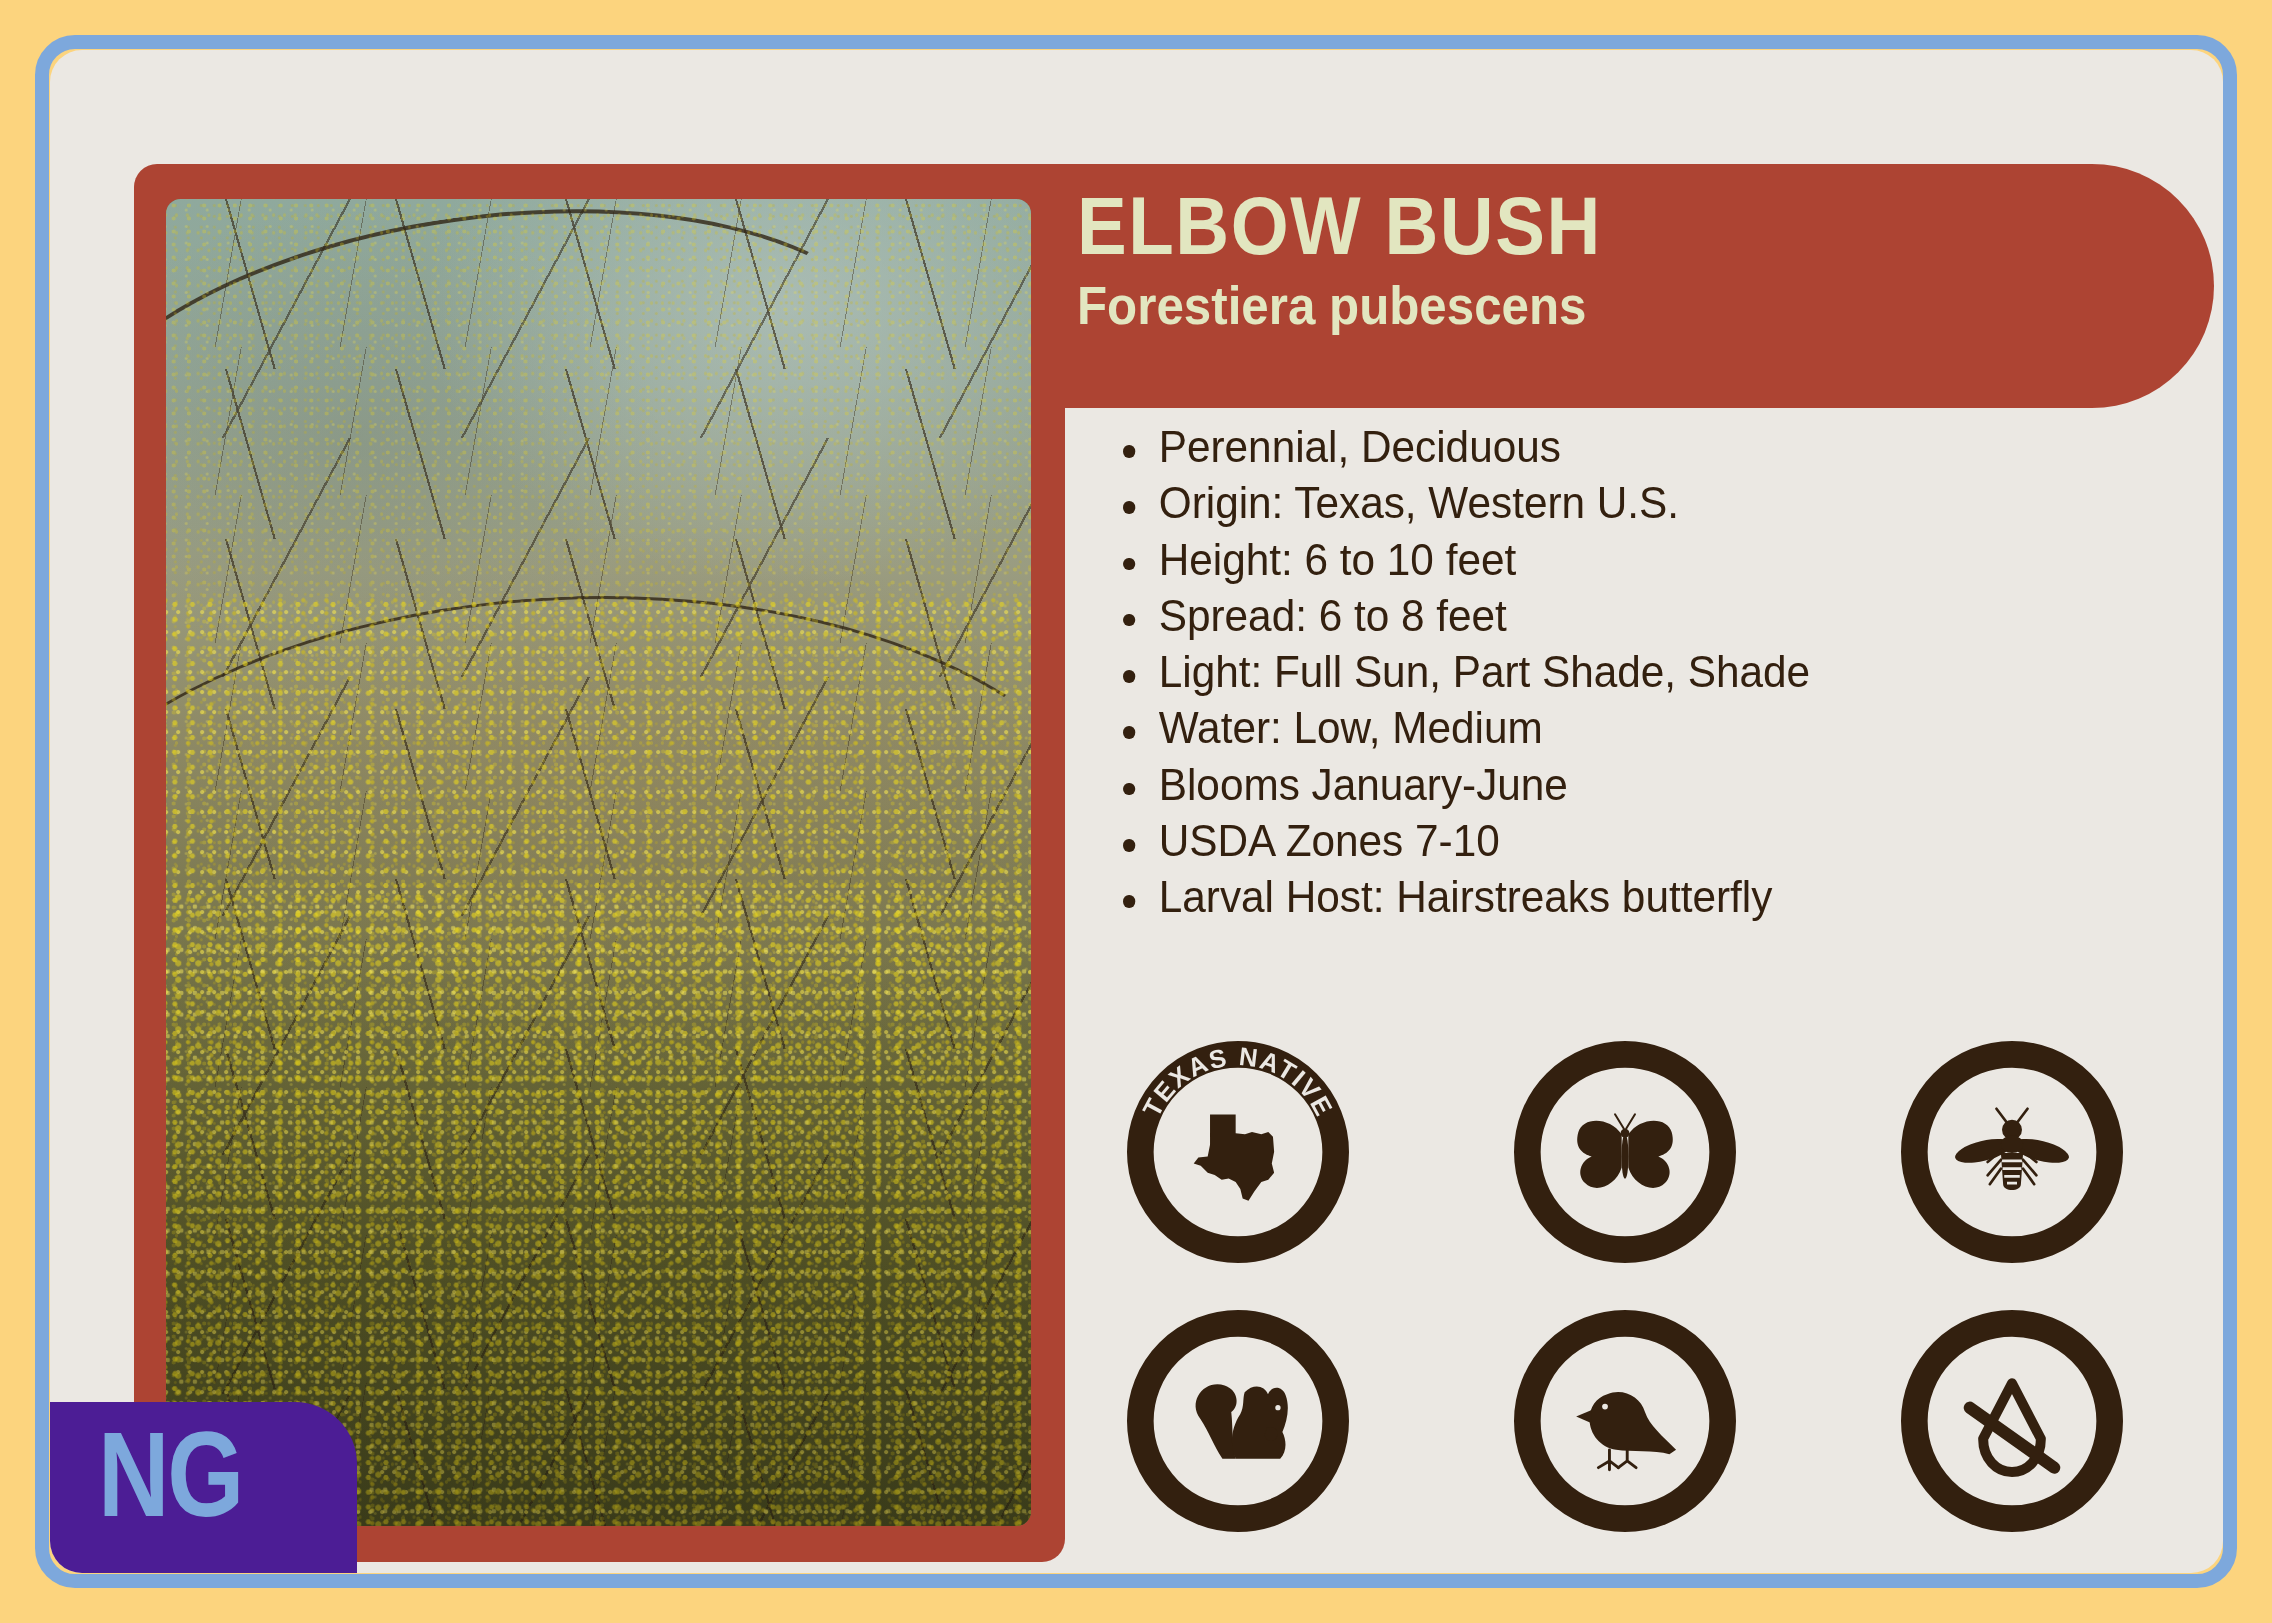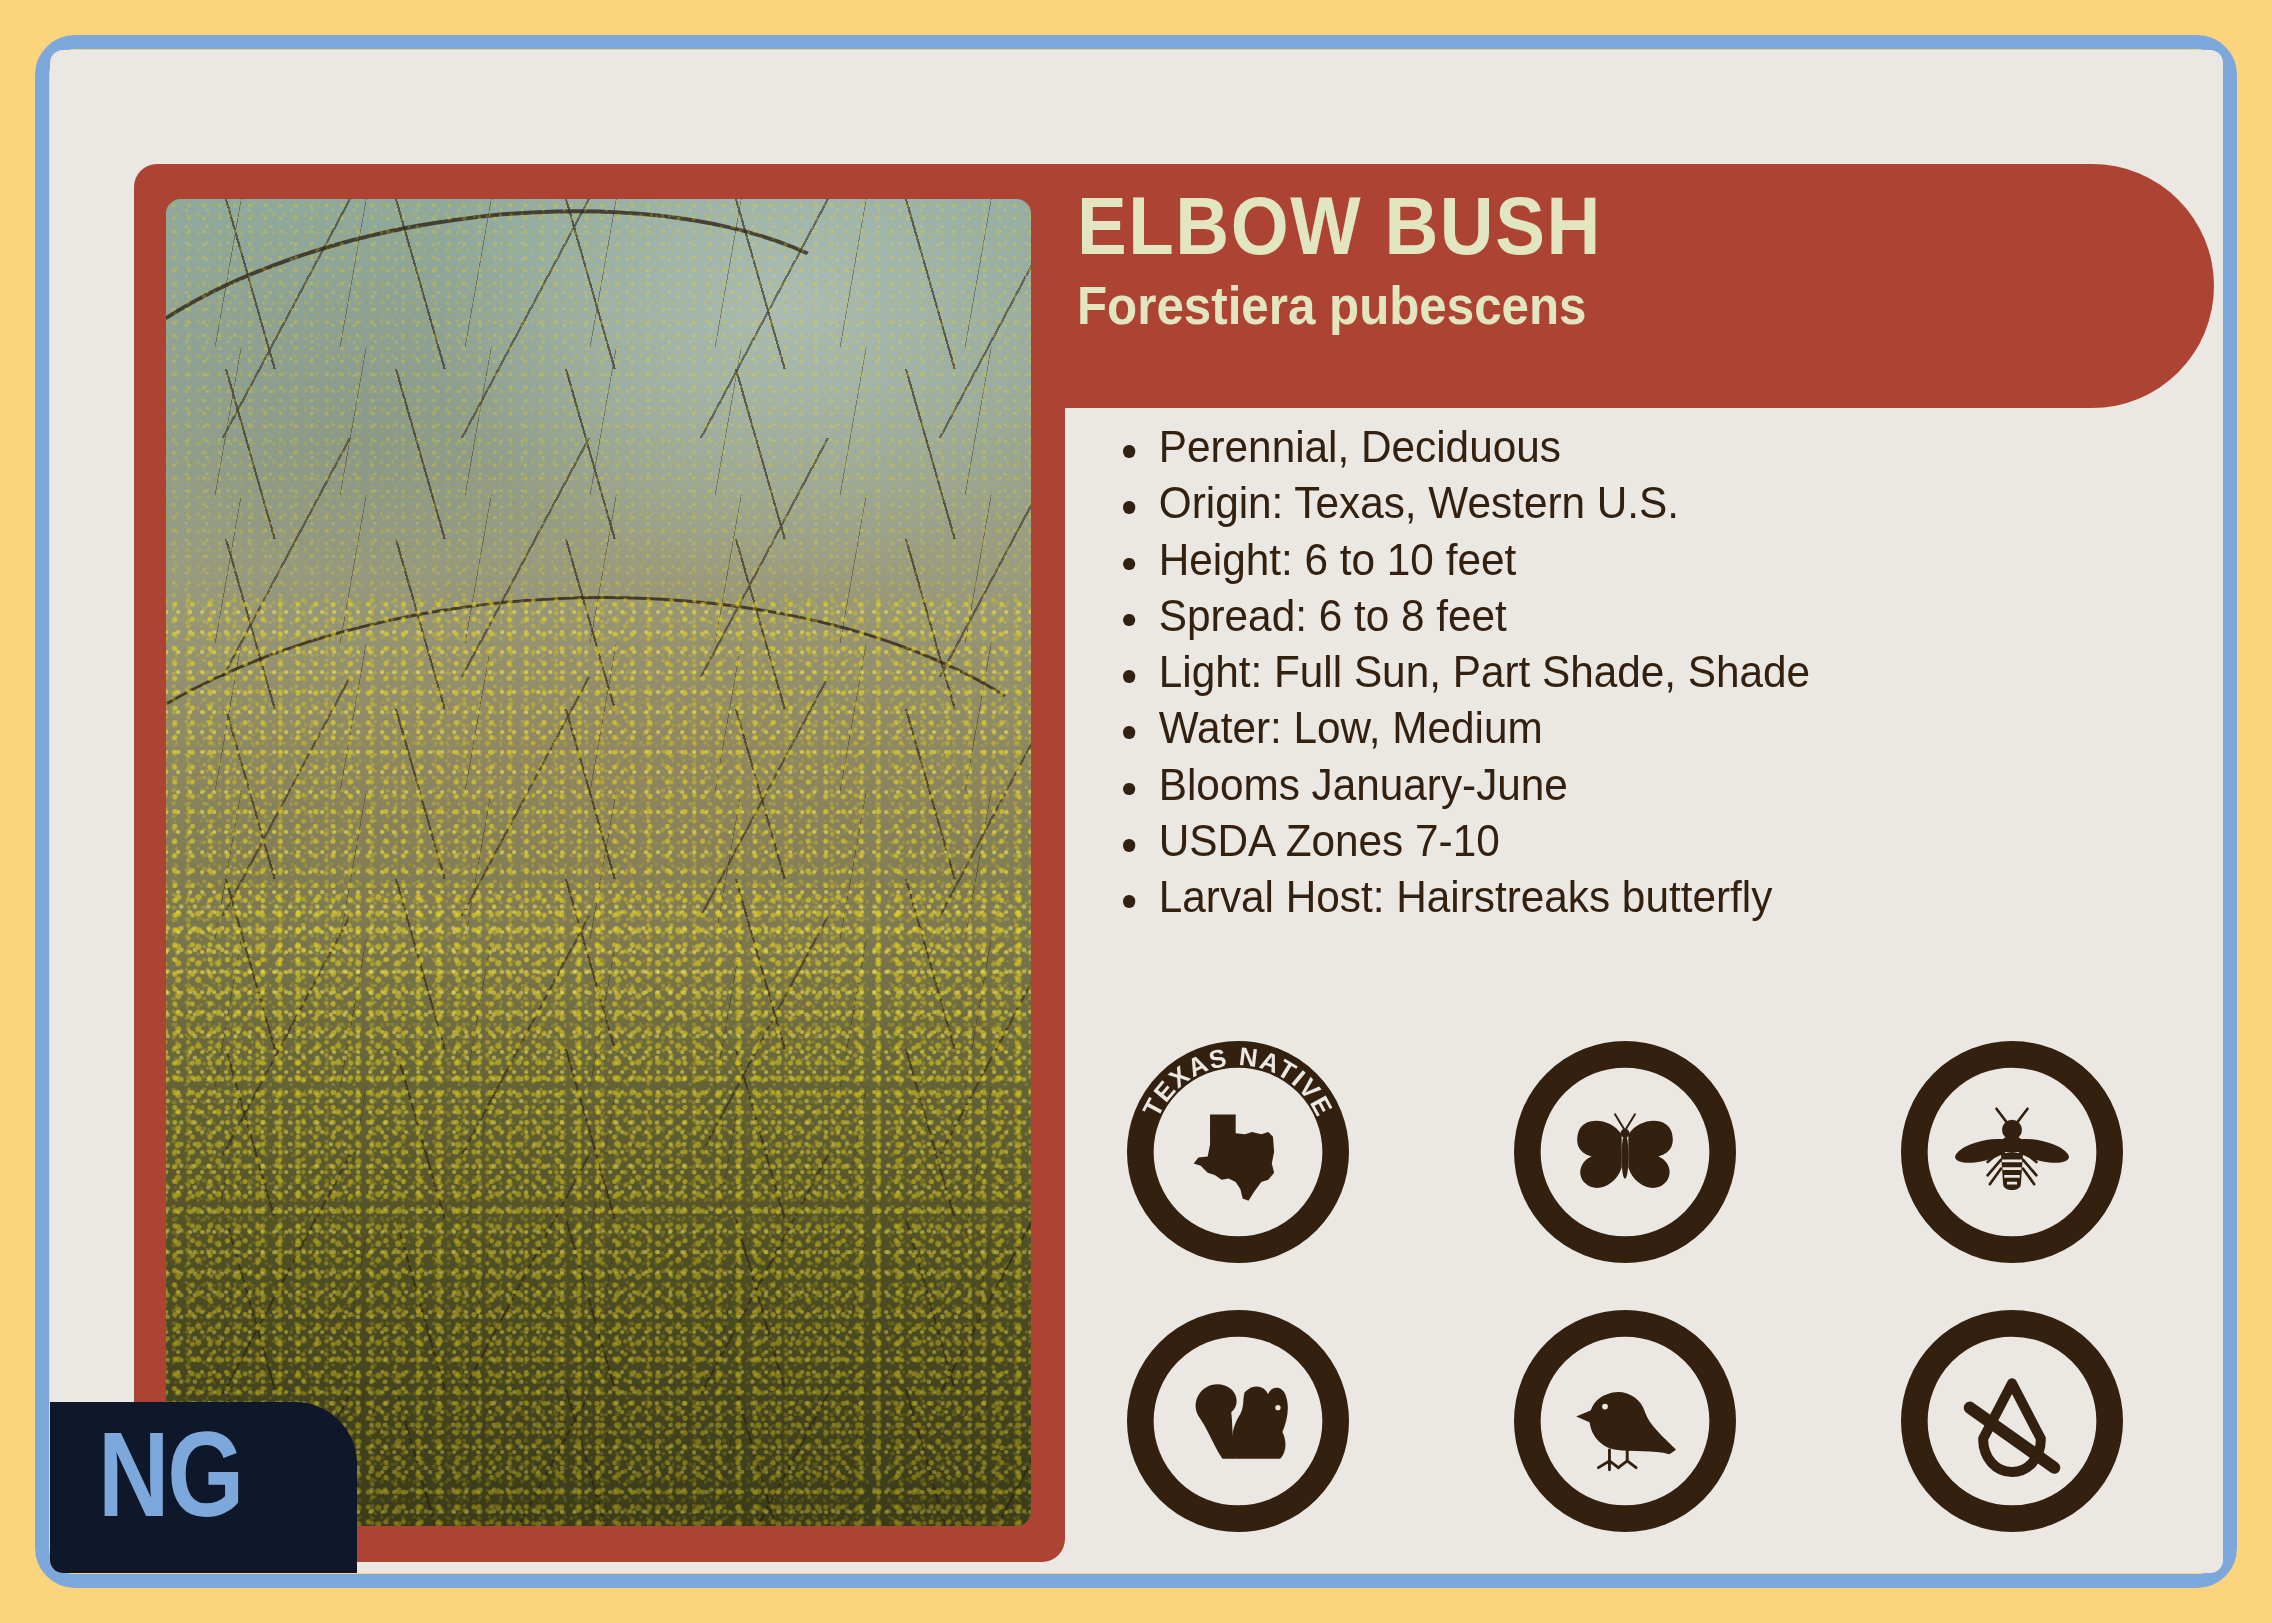--- a/index.html
+++ b/index.html
@@ -20,21 +20,21 @@
     border-radius:40px;
     box-sizing:border-box;
   }
 
   
   #card{
     position:absolute;
     left:50px; top:50px;
     width:2173px; height:1523px;
     background:#ebe8e3;
-    border-radius:13px;
+    border-radius:32px;
     box-sizing:border-box;
     overflow:hidden;
   }
 
   
   #red-photo-frame{
     position:absolute;
     left:84px; top:114px;
     width:931px; height:1398px;
     background:#ad4433;
@@ -203,21 +203,21 @@
     position:relative;
     width:222px;height:222px;
   }
   .badge svg{display:block;width:222px;height:222px;}
 
   
   #ng-logo{
     position:absolute;
     left:-34px; bottom:-34px;
     width:341px; height:205px;
-    background:#0f172a;
+    background:#4c1d95;
     border-radius:0 62px 0 0;
     z-index:40;
   }
   #ng-logo-text{
     position:absolute;
     left:82px; bottom:73px;
     font-family:"Liberation Sans", sans-serif;
     font-weight:bold;
     font-size:99px;
     letter-spacing:-2.3px;

